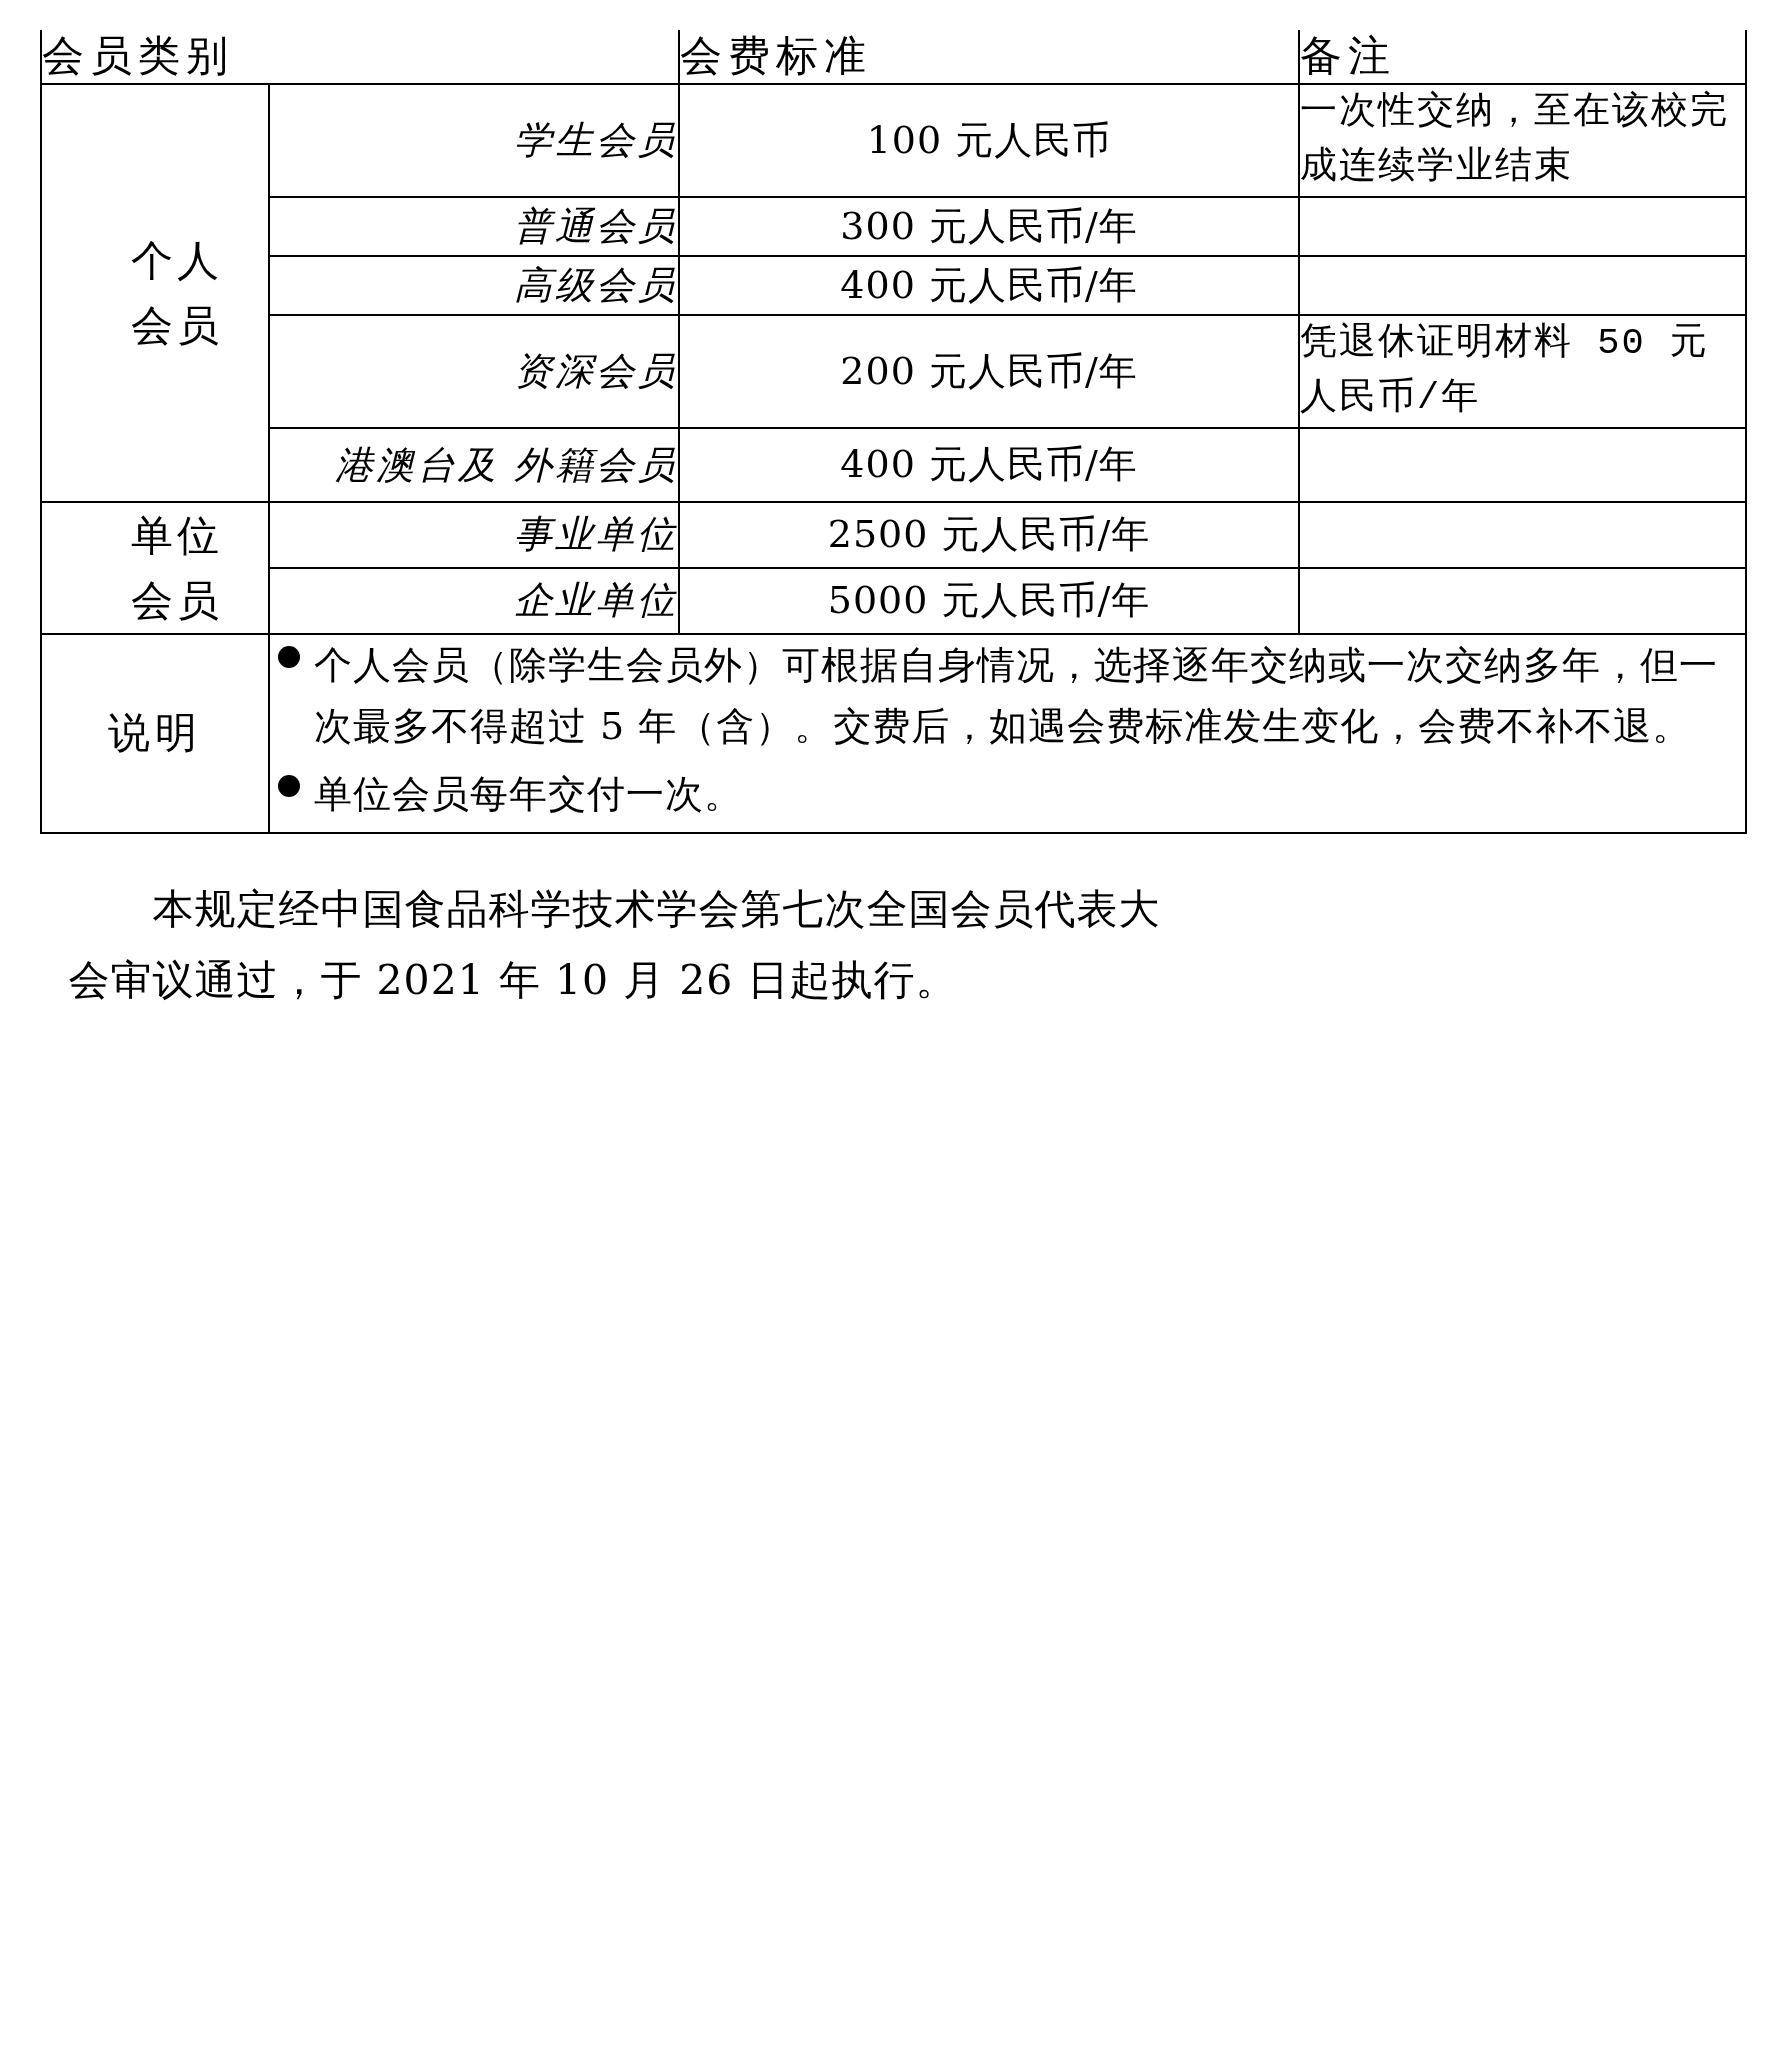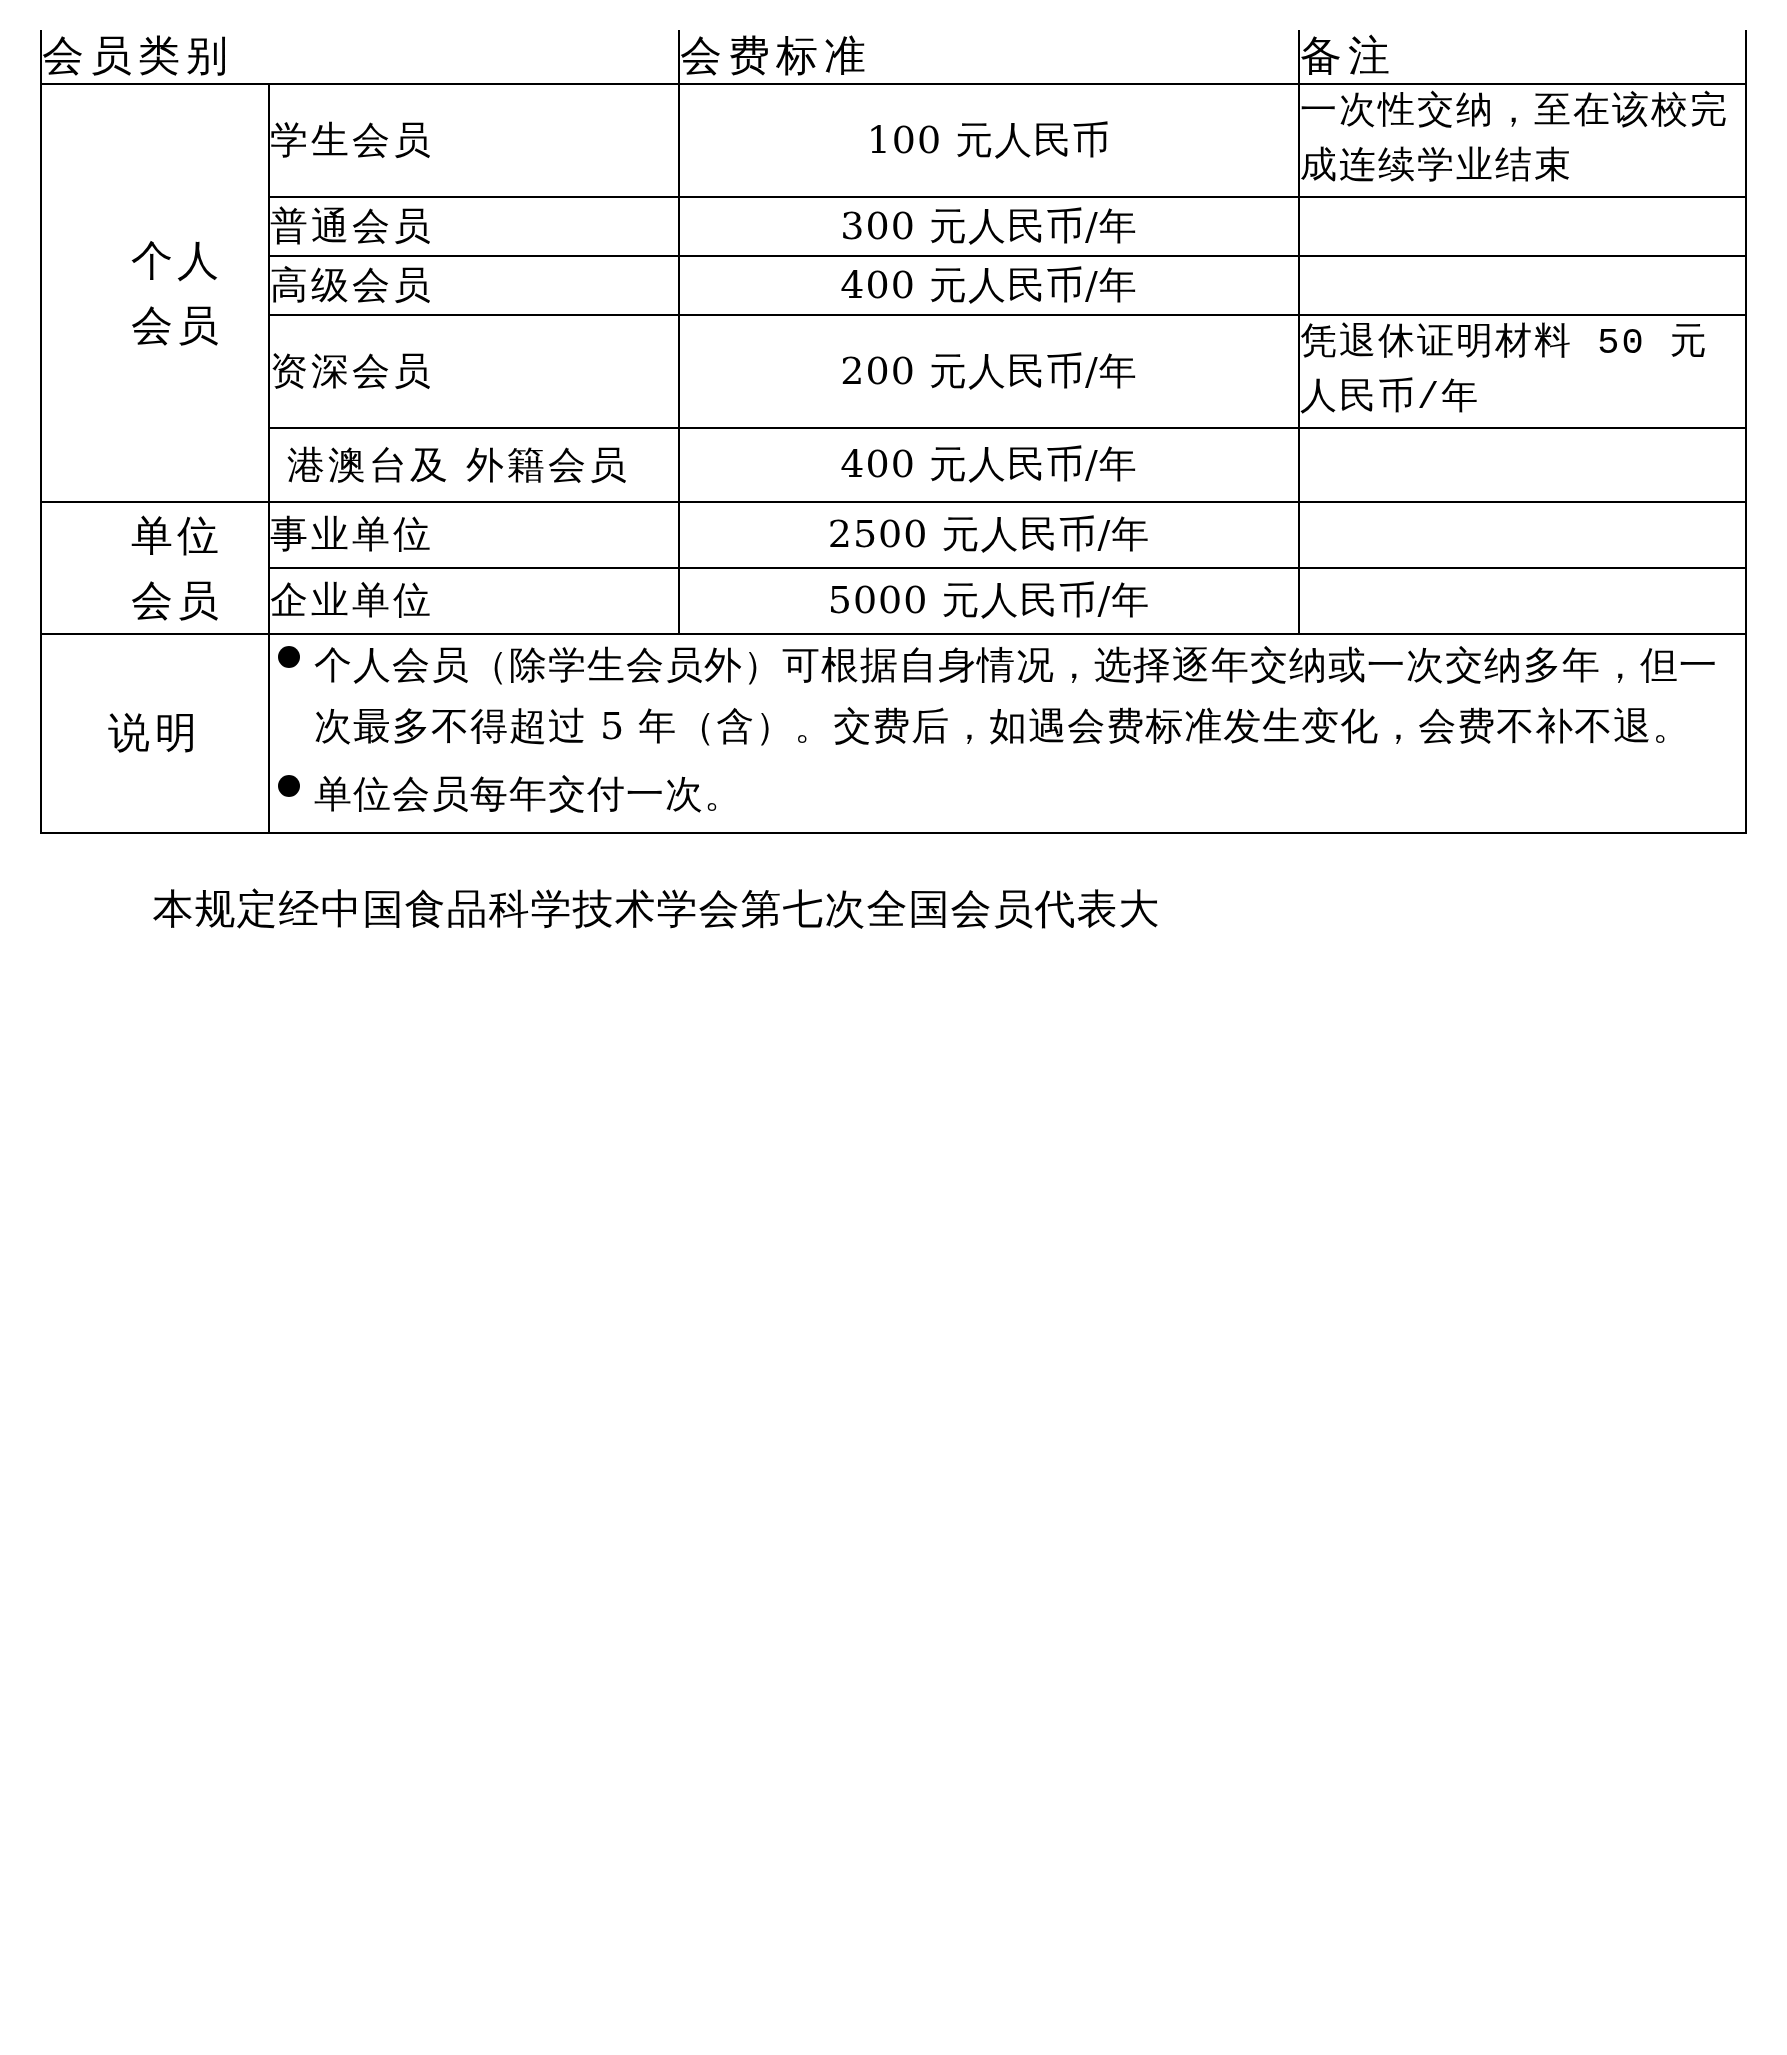--- a/index.html
+++ b/index.html
@@ -54,25 +54,26 @@
     text-align: center;
     font-size: 42px;
     line-height: 1.55;
     letter-spacing: 4px;
   }
   .cat-cell .stack {
     display: block;
     margin-left: 44px;
   }
   .sub-cell {
-    text-align: left;
+    text-align: right;
     font-size: 38px;
     line-height: 1.5;
     letter-spacing: 3px;
     padding: 14px 4px;
+    font-style: italic;
   }
   .sub-cell.two-line {
     line-height: 1.9;
     padding-left: 17px;
   }
   .fee-cell {
     text-align: center;
     font-size: 38px;
     letter-spacing: 1px;
     padding: 14px 4px;
@@ -218,15 +219,16 @@
               <span>单位会员每年交付一次。</span>
             </li>
           </ul>
         </td>
       </tr>
     </tbody>
   </table>
 
   <div class="closing">
     <p class="indent">本规定经中国食品科学技术学会第七次全国会员代表大</p>
+    <p>会审议通过，于 2021 年 10 月 26 日起执行。</p>
   </div>
 
 </div>
 
 </body></html>

